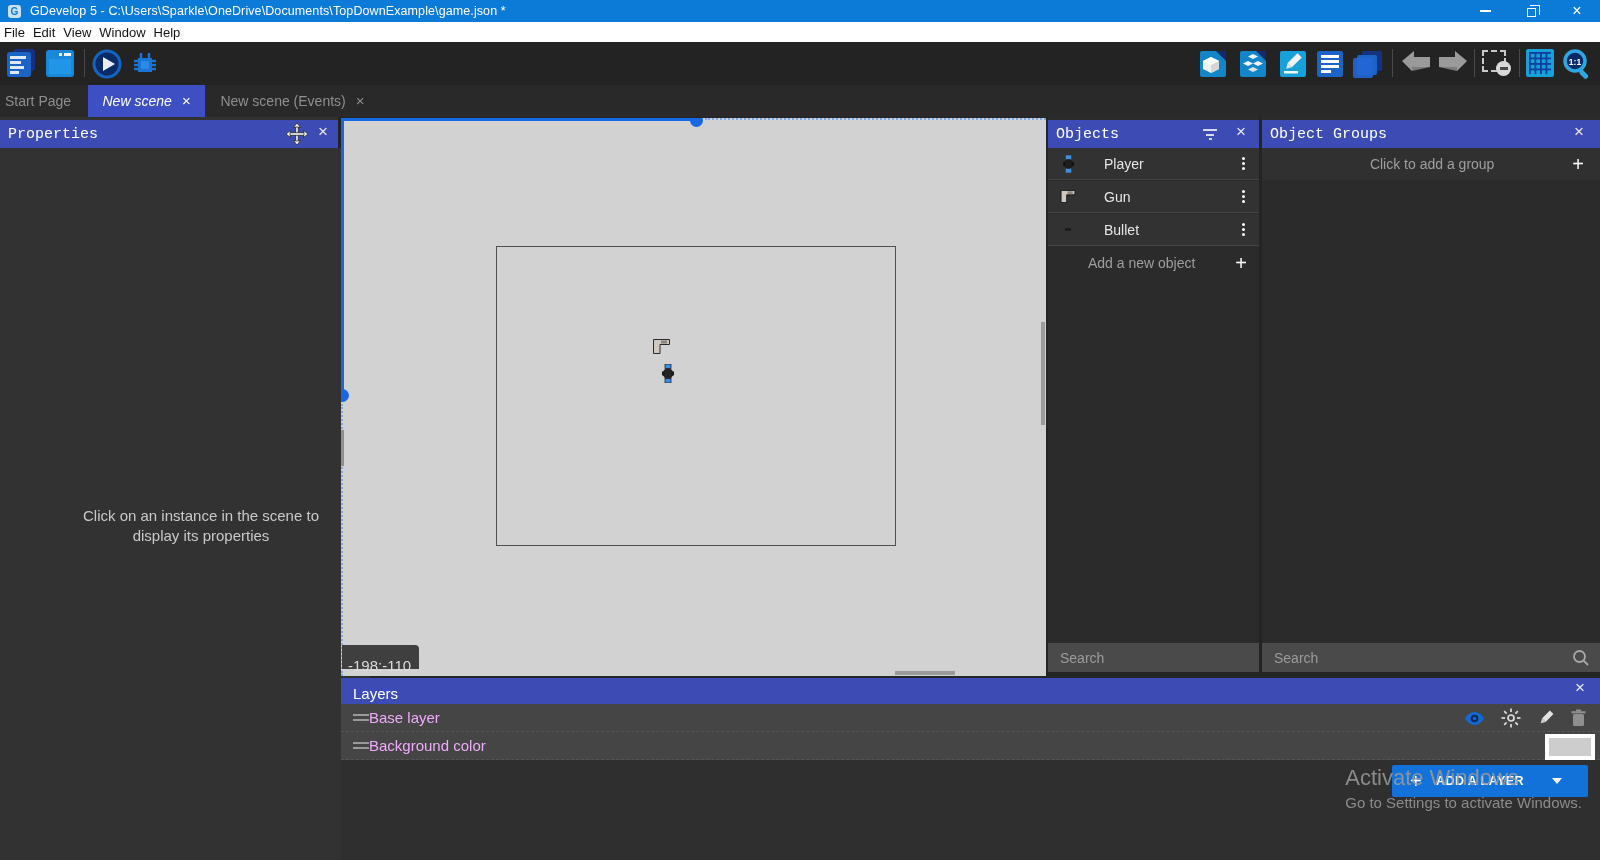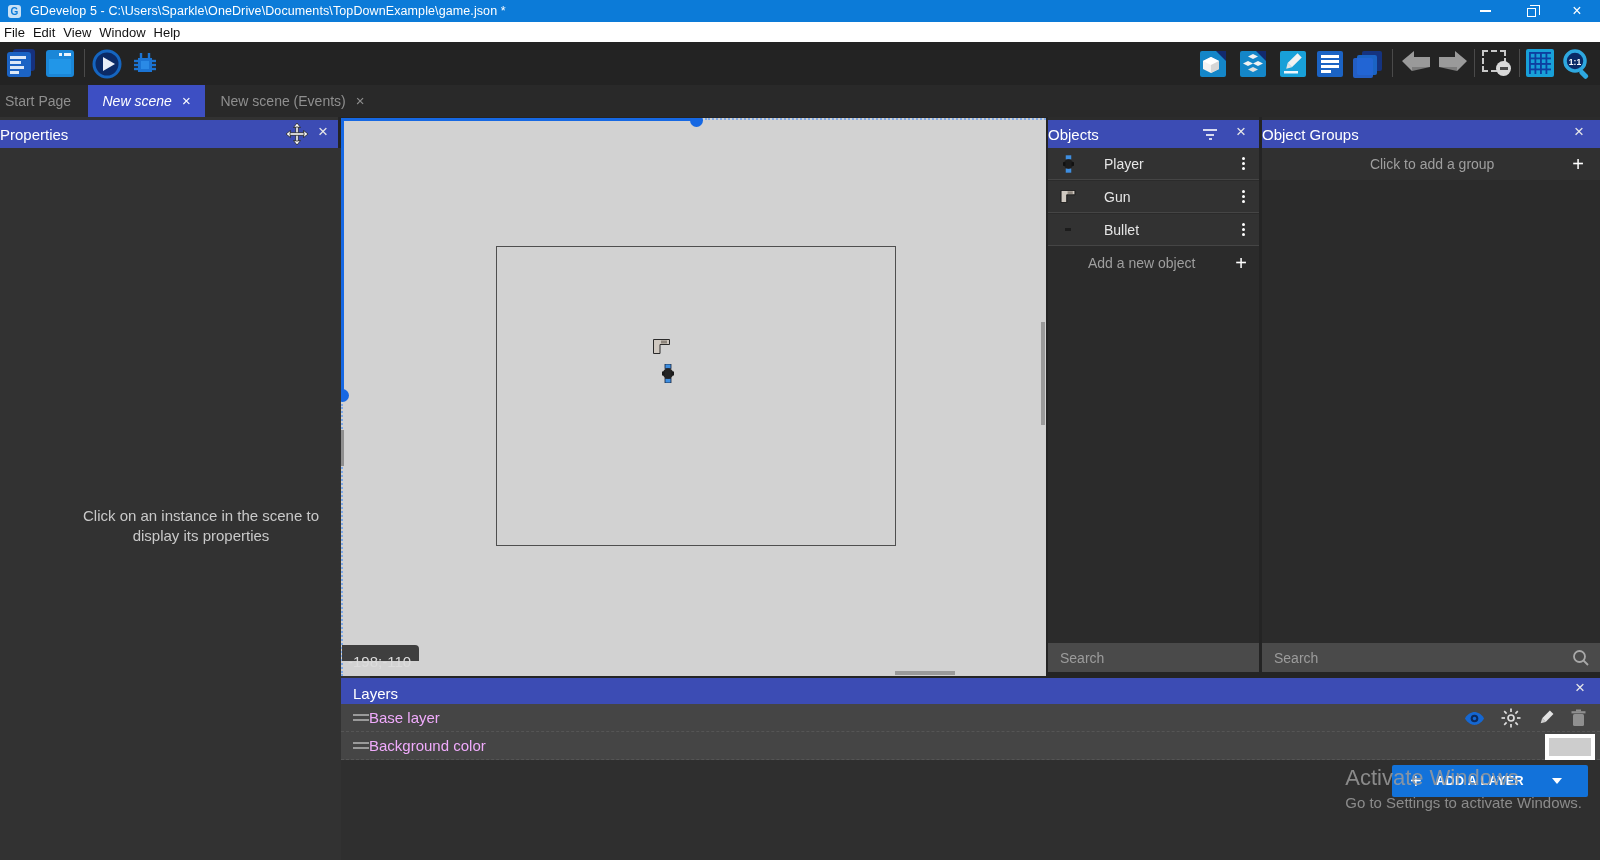--- a/index.html
+++ b/index.html
@@ -38,33 +38,33 @@
   .tab { position:absolute; top:0; height:32px; display:flex; align-items:center;
     justify-content:center; font-size:14px; color:#8f8f8f; gap:10px; }
   .tab.active { background:#3d4fc3; color:#fff;font-style:italic; }
   .tab .tab-close { font-size:15px; line-height:12px; }
 
   
   .main { position:absolute; left:0; top:117px; width:1600px; height:743px; background:#242424; }
 
   .panel-header { position:absolute; height:28px; background:#3c4cb4; color:#fff;
     display:flex; align-items:center; font-size:15px; }
-  .panel-header .ph-title { margin-left:0; }
+  .panel-header .ph-title { margin-left:8px;font-family:Liberation Mono, monospace; }
   .x-btn { color:#e8e8e8; font-size:17px; line-height:14px; }
 
   
   .props-body { position:absolute; left:0; top:31px; width:338px; height:712px; background:#323232;margin-left:32px; }
   .props-msg { position:absolute; left:28px; top:358px; width:282px; text-align:center;
     color:#c9c9c9; font-size:15px; line-height:1.35; }
 
   
   .canvas { position:absolute; left:341px; top:1px; width:705px; height:558px; background:#d2d2d2; overflow:hidden; }
   .scene-rect { position:absolute; left:155px; top:128px; width:400px; height:300px;
     border:1px solid #4f4f4f; }
-  .coord-badge { position:absolute; left:1px; top:527px; min-width:70px; height:16px;
+  .coord-badge { position:absolute; left:1px; top:527px; min-width:70px; height:24px;
     background:#3f3f3f; color:#dcdcdc; font-size:15px; display:flex; align-items:center;
     padding:16px 8px 0 6px; border-top-right-radius:4px; }
   .hscroll-solid { position:absolute; left:0; top:0; width:350px; height:3px; background:#1668e3; }
   .hscroll-dot { position:absolute; left:349px; top:-4px; width:13px; height:13px; border-radius:50%; background:#1668e3; }
   .hscroll-dotted { position:absolute; left:364px; top:0; width:341px; height:0; border-top:2px dotted #7fa9e6; }
   .vscroll-solid { position:absolute; left:0; top:0; width:3px; height:272px; background:#1668e3; }
   .vscroll-dot { position:absolute; left:-5px; top:271px; width:13px; height:13px; border-radius:50%; background:#1668e3; }
   .vscroll-dotted { position:absolute; left:0; top:286px; height:272px; width:0; border-left:2px dotted #7fa9e6; }
   .thumb-v { position:absolute; left:700px; top:204px; width:4px; height:103px; background:#9a9a9a; }
   .thumb-v2 { position:absolute; left:0px; top:312px; width:3px; height:36px; background:#8f8f8f; }

